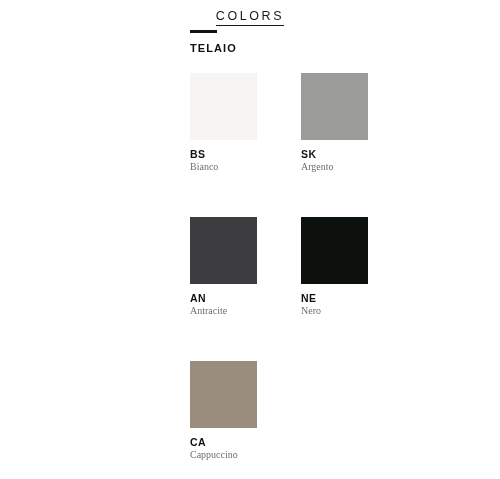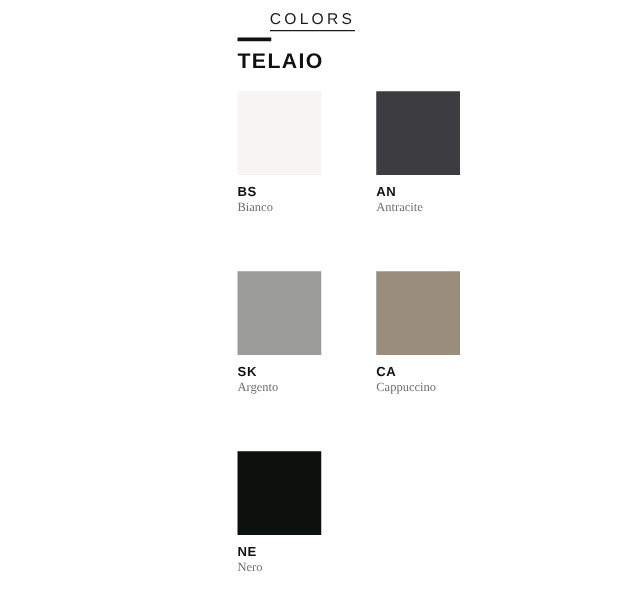--- a/index.html
+++ b/index.html
@@ -49,21 +49,21 @@
     width: 260px;
   }
   .section-rule {
     width: 27px;
     height: 3px;
     background: #111111;
     margin: 0 0 9px 0;
   }
   .section-title {
     font-family: "Liberation Sans", sans-serif;
-    font-size: 17px;
+    font-size: 11px;
     font-weight: bold;
     letter-spacing: 1.1px;
     color: #111111;
     line-height: 13px;
     margin: 0;
   }
 
   
   .swatch-grid {
     position: absolute;
@@ -118,34 +118,34 @@
     <div class="section-title">TELAIO</div>
   </div>
 
   <div class="swatch-grid">
       <div class="swatch-cell">
         <span class="swatch-chip" style="background: rgb(247, 245, 243);"></span>
         <div class="swatch-code">BS</div>
         <div class="swatch-name">Bianco</div>
       </div>
       <div class="swatch-cell">
+        <span class="swatch-chip" style="background: rgb(155, 155, 154);"></span>
+        <div class="swatch-code">SK</div>
+        <div class="swatch-name">Argento</div>
+      </div>
+      <div class="swatch-cell">
         <span class="swatch-chip" style="background: rgb(61, 61, 64);"></span>
         <div class="swatch-code">AN</div>
         <div class="swatch-name">Antracite</div>
       </div>
       <div class="swatch-cell">
-        <span class="swatch-chip" style="background: rgb(155, 155, 154);"></span>
-        <div class="swatch-code">SK</div>
-        <div class="swatch-name">Argento</div>
+        <span class="swatch-chip" style="background: rgb(12, 17, 13);"></span>
+        <div class="swatch-code">NE</div>
+        <div class="swatch-name">Nero</div>
       </div>
       <div class="swatch-cell">
         <span class="swatch-chip" style="background: rgb(154, 141, 126);"></span>
         <div class="swatch-code">CA</div>
         <div class="swatch-name">Cappuccino</div>
       </div>
-      <div class="swatch-cell">
-        <span class="swatch-chip" style="background: rgb(12, 17, 13);"></span>
-        <div class="swatch-code">NE</div>
-        <div class="swatch-name">Nero</div>
-      </div>
     </div>
 
 </div>
 
 </body></html>

